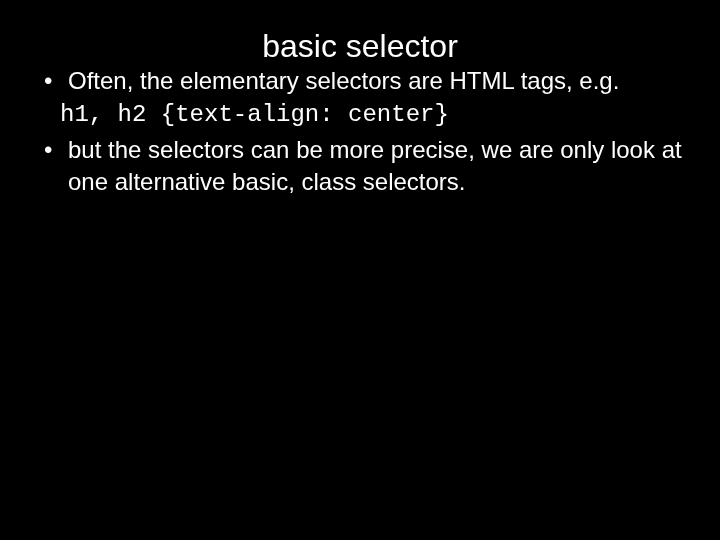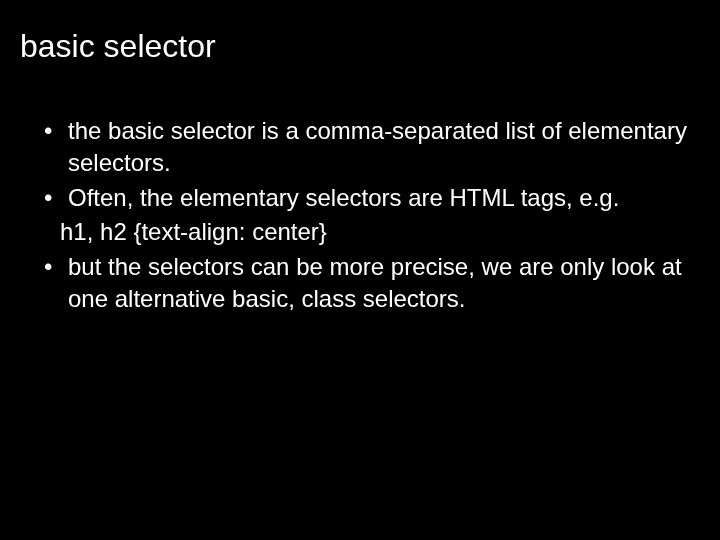--- a/index.html
+++ b/index.html
@@ -10,24 +10,24 @@
       font-family: Arial, Helvetica, sans-serif;
       color: #ffffff;
       overflow: hidden;
     }
     .slide {
       width: 100%;
       height: 100%;
       padding: 20px 20px 20px 20px;
     }
     .title {
+      text-align: center;
       font-size: 32px;
       font-weight: normal;
       margin-top: 8px;
-      margin-bottom: 50px;
     }
     .content {
       font-size: 24px;
       line-height: 1.35;
       padding-left: 18px;
     }
     ul {
       list-style: none;
     }
     li.bullet {
@@ -37,28 +37,28 @@
     }
     li.bullet::before {
       content: "•";
       position: absolute;
       left: 6px;
       top: 0;
     }
     .sub {
       padding-left: 22px;
       margin-bottom: 2px;
+      font-family: Liberation Mono, monospace;
     }
   </style>
 </head>
 <body>
 
 <div class="slide">
   <h1 class="title">basic selector</h1>
   <div class="content">
     <ul>
-      <li class="bullet">the basic selector is a comma-separated list of elementary  selectors.</li>
       <li class="bullet">Often, the elementary selectors are HTML tags, e.g.</li>
       <li class="sub">h1, h2 {text-align: center}</li>
       <li class="bullet">but the selectors can be more precise, we are only look at one alternative basic, class selectors.</li>
     </ul>
   </div>
 </div>
 
 </body></html>

